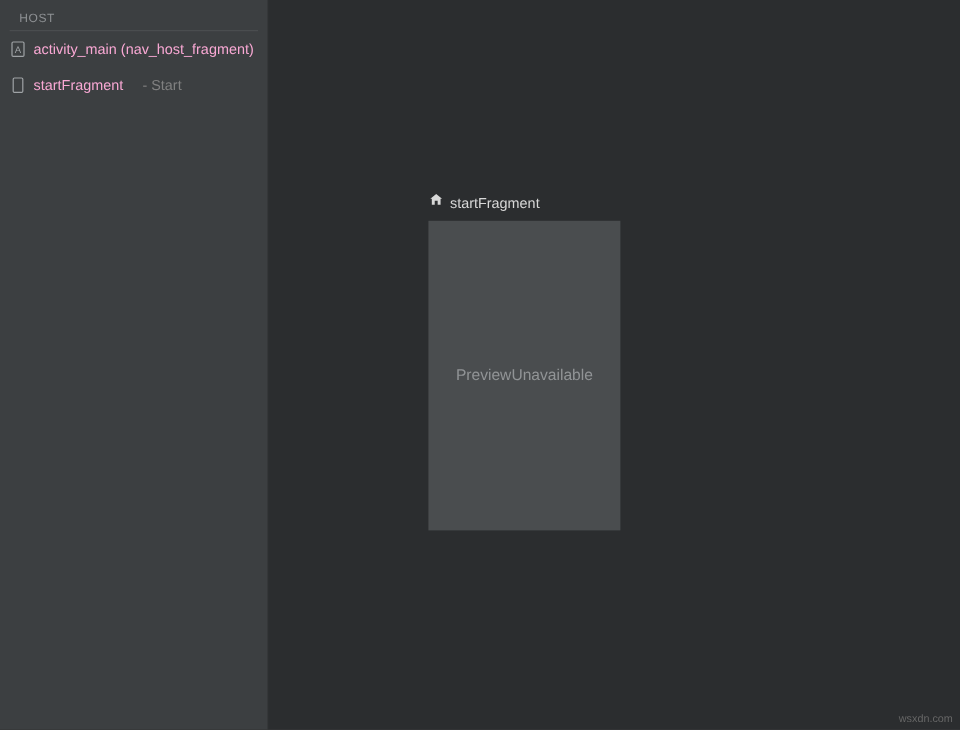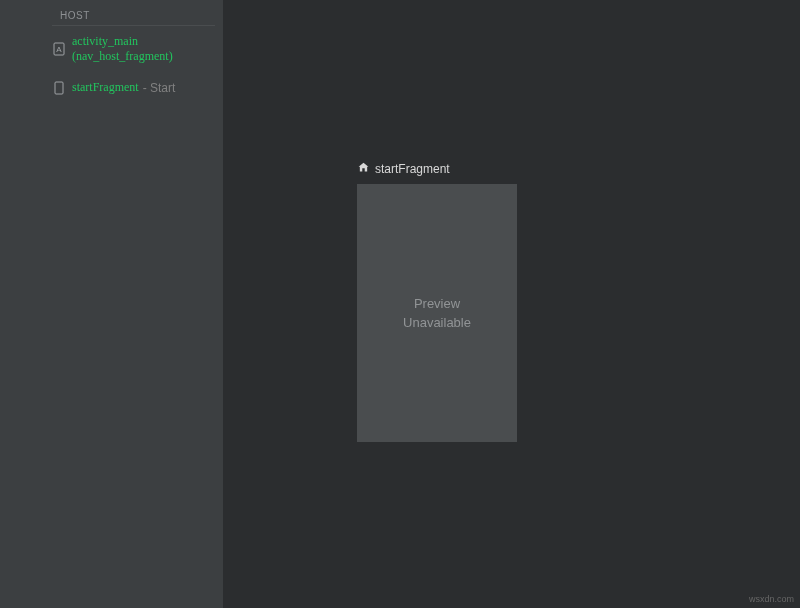--- a/index.html
+++ b/index.html
@@ -14,21 +14,20 @@
       background: #3c3f41;
       display: flex;
       overflow: hidden;
     }
     .sidebar {
       width: 224px;
       height: 100%;
       background: #3c3f41;
       border-right: 1px solid #2b2d2f;
       padding-top: 6px;
-      padding-left: 44px;
     }
     .section-header {
       font-size: 10px;
       letter-spacing: 0.5px;
       color: #8e9194;
       padding: 4px 8px 4px 8px;
       border-bottom: 1px solid #4a4d4f;
       margin: 0 8px 4px 8px;
     }
     .section-item {
@@ -43,26 +42,25 @@
     .section-item .icon {
       width: 14px;
       height: 14px;
       margin-right: 6px;
       flex-shrink: 0;
       display: flex;
       align-items: center;
       justify-content: center;
     }
     .item-label {
-      color: #22c55e;
-      font-family: Liberation Serif, serif;
+      color: #f9a8d4;
     }
     .item-suffix {
       color: #808080;
-      margin-left: 4px;
+      margin-left: 16px;
     }
     .canvas {
       flex: 1;
       height: 100%;
       background: #2b2d2f;
       position: relative;
     }
     .fragment-node {
       position: absolute;
       left: 133px;
@@ -76,21 +74,21 @@
     }
     .fragment-title {
       font-size: 12px;
       color: #d8d8d8;
     }
     .fragment-preview {
       width: 160px;
       height: 258px;
       background: #4a4d4f;
       display: flex;
-      flex-direction: column;
+      flex-direction: row;
       align-items: center;
       justify-content: center;
       color: #919496;
       font-size: 13px;
       line-height: 1.5;
       text-align: center;
     }
     .watermark {
       position: absolute;
       bottom: 4px;

